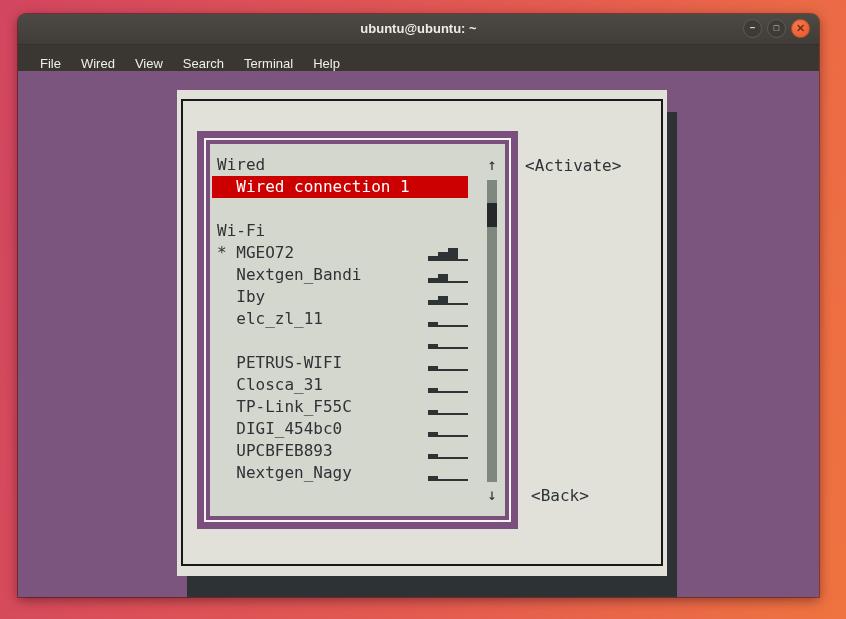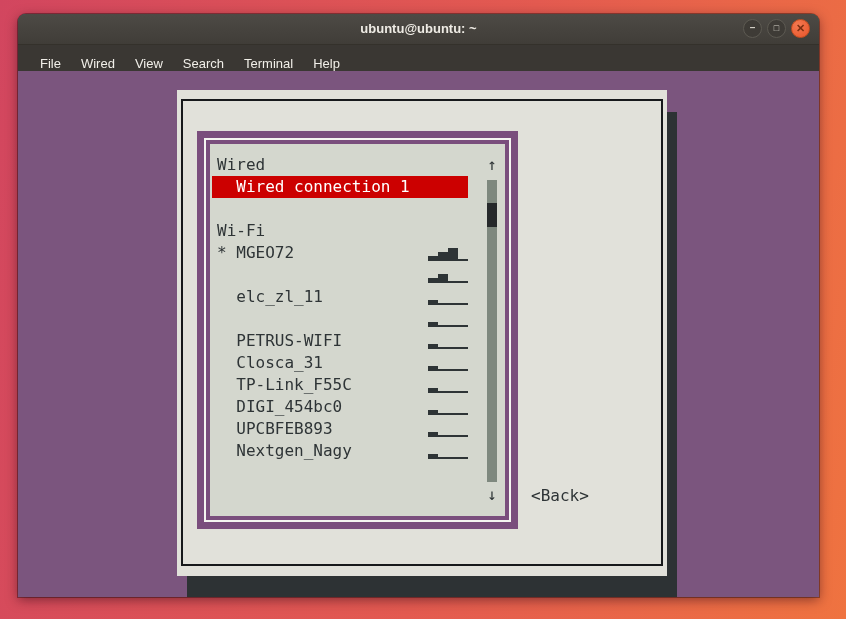--- a/index.html
+++ b/index.html
@@ -108,33 +108,35 @@
 
       <div class="listbox">
         <div class="listbox-line"></div>
         <div class="listbox-content">
           <div class="rows" id="list-rows">
               <div class="row"><span class="txt">Wired</span></div>
               <div class="row selected"><div class="hl"></div><span class="txt">  Wired connection 1</span></div>
               <div class="row"><span class="txt"></span></div>
               <div class="row"><span class="txt">Wi-Fi</span></div>
               <div class="row"><span class="txt">* MGEO72</span><span class="sig"><span class="c b1"></span><span class="c b2"></span><span class="c b3"></span><span class="c u"></span></span></div>
-              <div class="row"><span class="sig"><span class="c b1"></span><span class="c b2"></span><span class="c u"></span><span class="c u"></span></span></div>
+              <div class="row"><span class="txt">  Nextgen_Bandi</span><span class="sig"><span class="c b1"></span><span class="c b2"></span><span class="c u"></span><span class="c u"></span></span></div>
+              <div class="row"><span class="txt">  Iby</span><span class="sig"><span class="c b1"></span><span class="c b2"></span><span class="c u"></span><span class="c u"></span></span></div>
               <div class="row"><span class="txt">  elc_zl_11</span><span class="sig"><span class="c b1"></span><span class="c u"></span><span class="c u"></span><span class="c u"></span></span></div>
               <div class="row"><span class="sig"><span class="c b1"></span><span class="c u"></span><span class="c u"></span><span class="c u"></span></span></div>
               <div class="row"><span class="txt">  PETRUS-WIFI</span><span class="sig"><span class="c b1"></span><span class="c u"></span><span class="c u"></span><span class="c u"></span></span></div>
               <div class="row"><span class="txt">  Closca_31</span><span class="sig"><span class="c b1"></span><span class="c u"></span><span class="c u"></span><span class="c u"></span></span></div>
               <div class="row"><span class="txt">  TP-Link_F55C</span><span class="sig"><span class="c b1"></span><span class="c u"></span><span class="c u"></span><span class="c u"></span></span></div>
               <div class="row"><span class="txt">  DIGI_454bc0</span><span class="sig"><span class="c b1"></span><span class="c u"></span><span class="c u"></span><span class="c u"></span></span></div>
               <div class="row"><span class="txt">  UPCBFEB893</span><span class="sig"><span class="c b1"></span><span class="c u"></span><span class="c u"></span><span class="c u"></span></span></div>
               <div class="row"><span class="txt">  Nextgen_Nagy</span><span class="sig"><span class="c b1"></span><span class="c u"></span><span class="c u"></span><span class="c u"></span></span></div>
             </div>
           <div class="scroll-up">↑</div>
           <div class="scroll-track"></div>
           <div class="scroll-thumb"></div>
           <div class="scroll-down">↓</div>
         </div>
       </div>
 
+      <div class="tui-btn btn-activate">&lt;Activate&gt;</div>
       <div class="tui-btn btn-back">&lt;Back&gt;</div>
     </div>
   </div>
 </div>
 
 </body></html>

